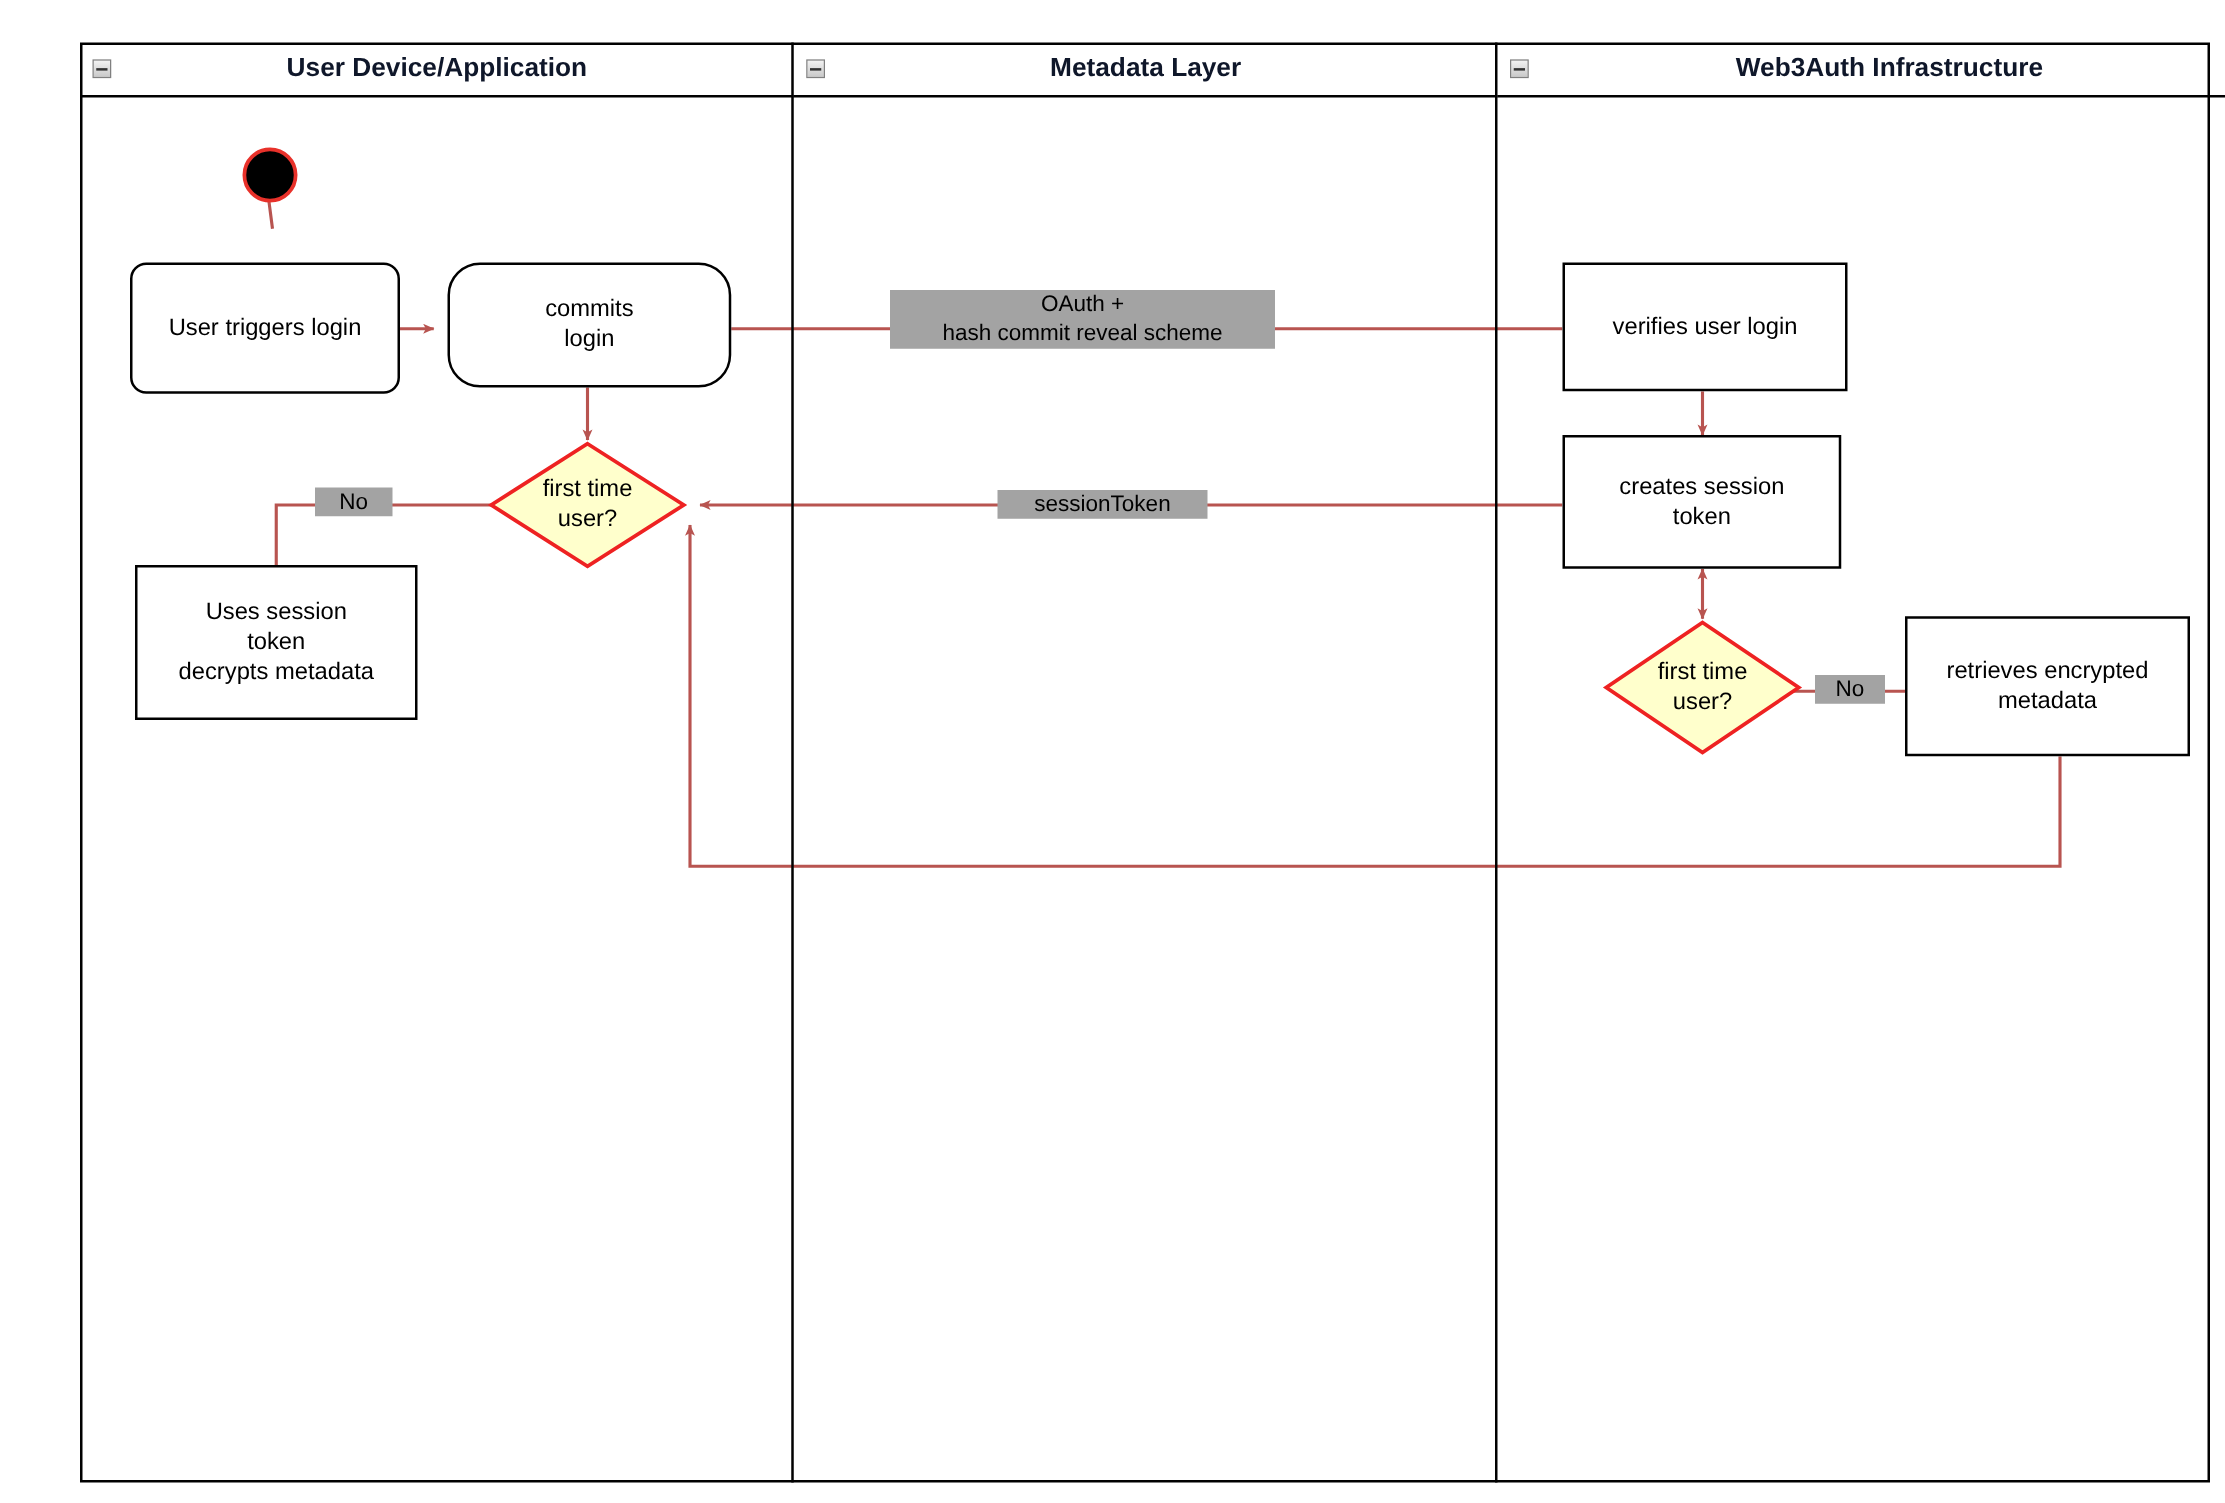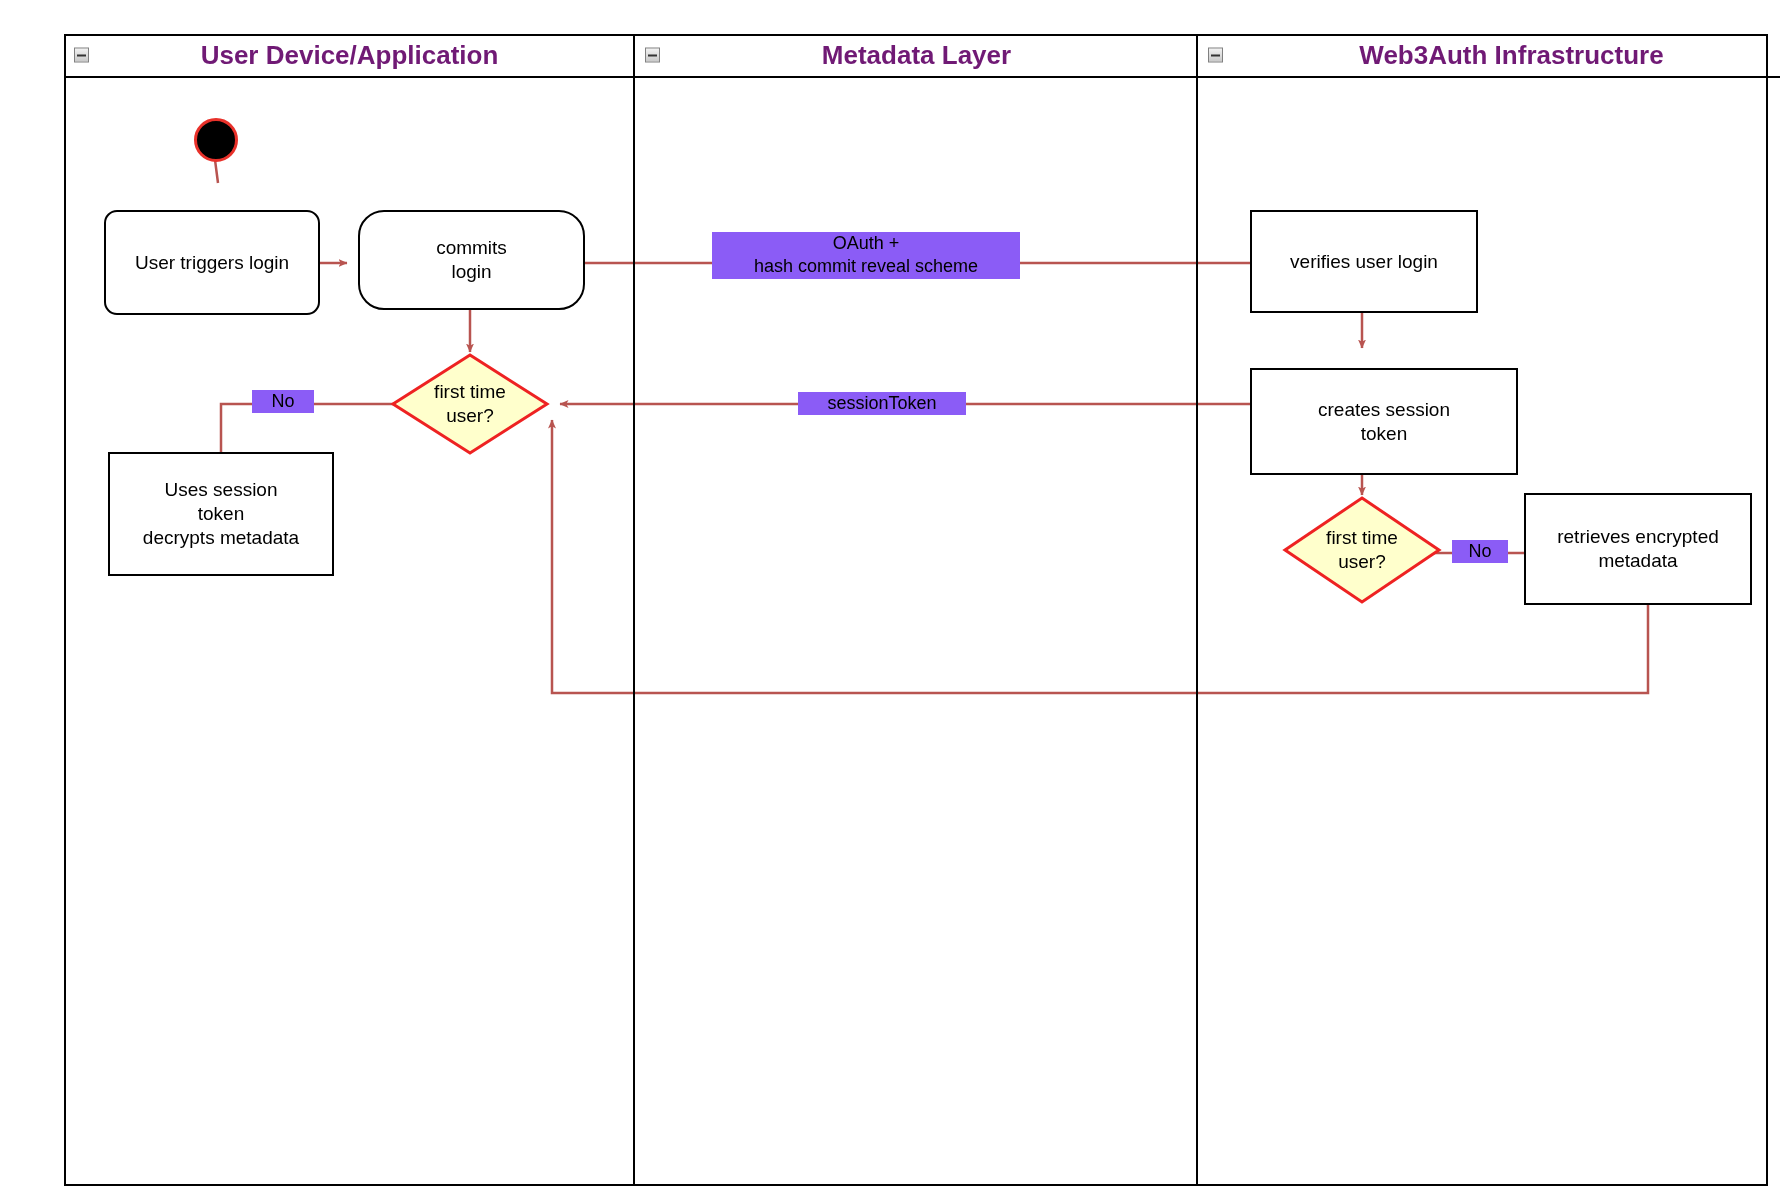--- a/index.html
+++ b/index.html
@@ -34,23 +34,23 @@
   .lane-header {
     position: absolute;
     height: 44px;
     box-sizing: border-box;
     border-bottom: 2px solid #000000;
     display: flex;
     align-items: center;
     justify-content: center;
   }
   .lane-title {
-    font-size: 26px;
+    font-size: 21px;
     font-weight: bold;
-    color: #701a75;
+    color: #0f172a;
     letter-spacing: 0px;
     text-align: right;
     white-space: nowrap;
   }
   .collapse-icon {
     position: absolute;
     left: 10px;
     top: 50%;
     transform: translateY(-50%);
     width: 15px;
@@ -108,21 +108,21 @@
     align-items: center;
     justify-content: center;
     text-align: center;
     font-size: 19px;
     color: #000000;
     line-height: 1.25;
     white-space: pre-line;
   }
   .edge-label {
     position: absolute;
-    background: #8b5cf6;
+    background: #a3a3a3;
     font-size: 18px;
     color: #000000;
     text-align: center;
     line-height: 1.3;
     white-space: pre-line;
     padding: 0 4px;
     z-index: 7;
   }
 </style>
 </head>
@@ -201,21 +201,21 @@
     <div class="diamond-label">first time
 user?</div>
   </div>
 
   <div class="node-box" style="left:108px; top:452px; width:226px; height:124px; font-size:19px;">Uses session
 token
 decrypts metadata</div>
 
   <div class="node-box" style="left:1250px; top:210px; width:228px; height:103px;">verifies user login</div>
 
-  <div class="node-box" style="left:1250px; top:368px; width:268px; height:107px;">creates session
+  <div class="node-box" style="left:1250px; top:348px; width:223px; height:107px;">creates session
 token</div>
 
   <div class="diamond-wrap" style="left:1282px; top:495px; width:160px; height:110px;">
     <svg width="160" height="110" viewBox="0 0 160 110">
       <polygon points="80,3 157,55 80,107 3,55" fill="#ffffcc" stroke="#ee2222" stroke-width="3"></polygon>
     </svg>
     <div class="diamond-label">first time
 user?</div>
   </div>
 

